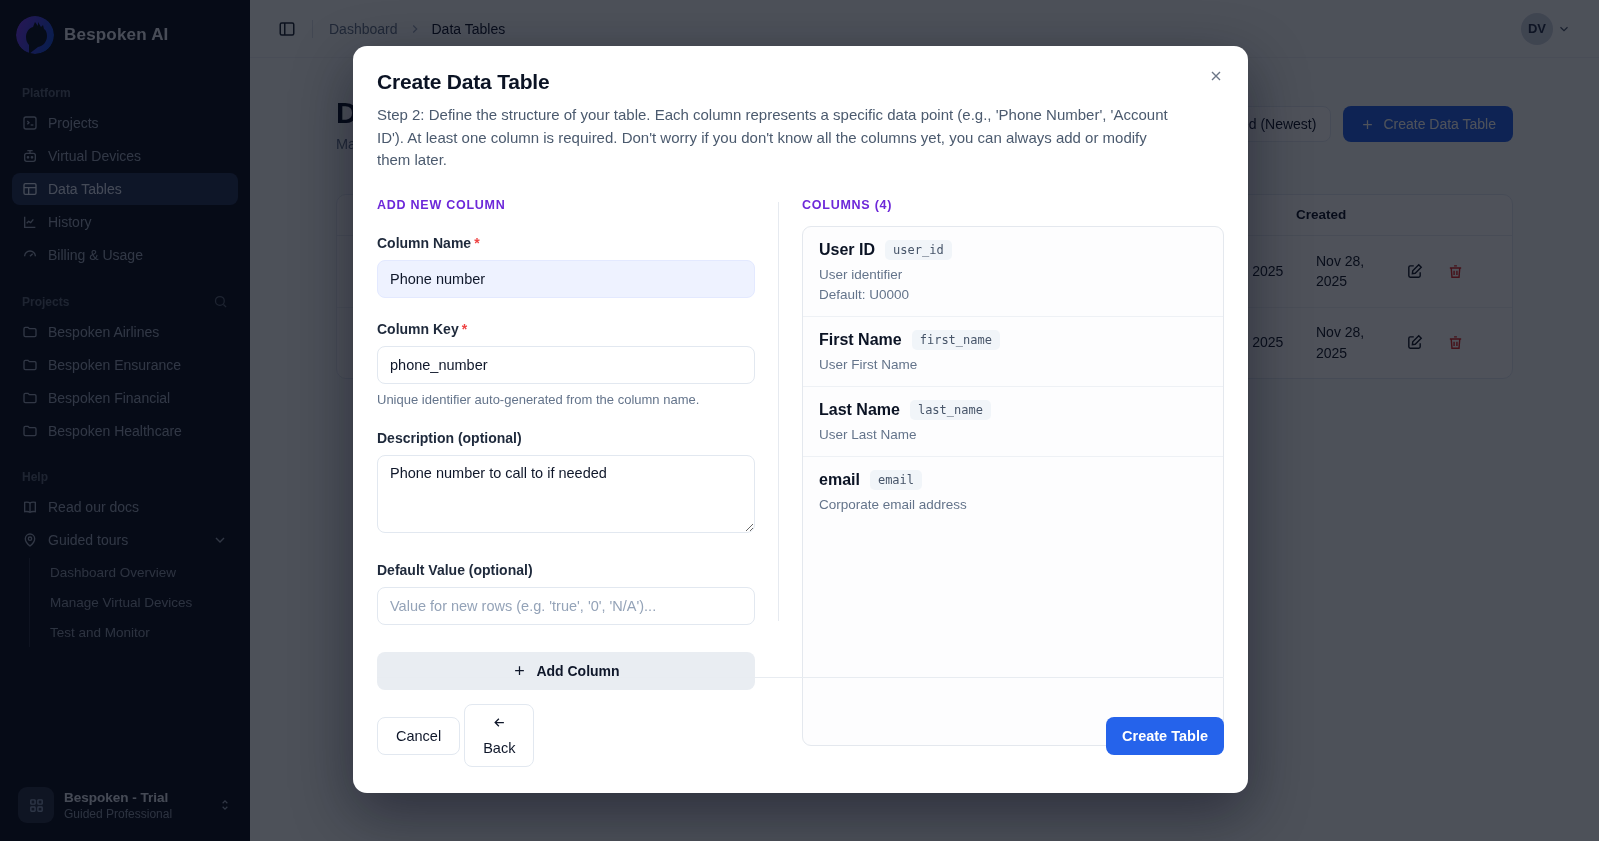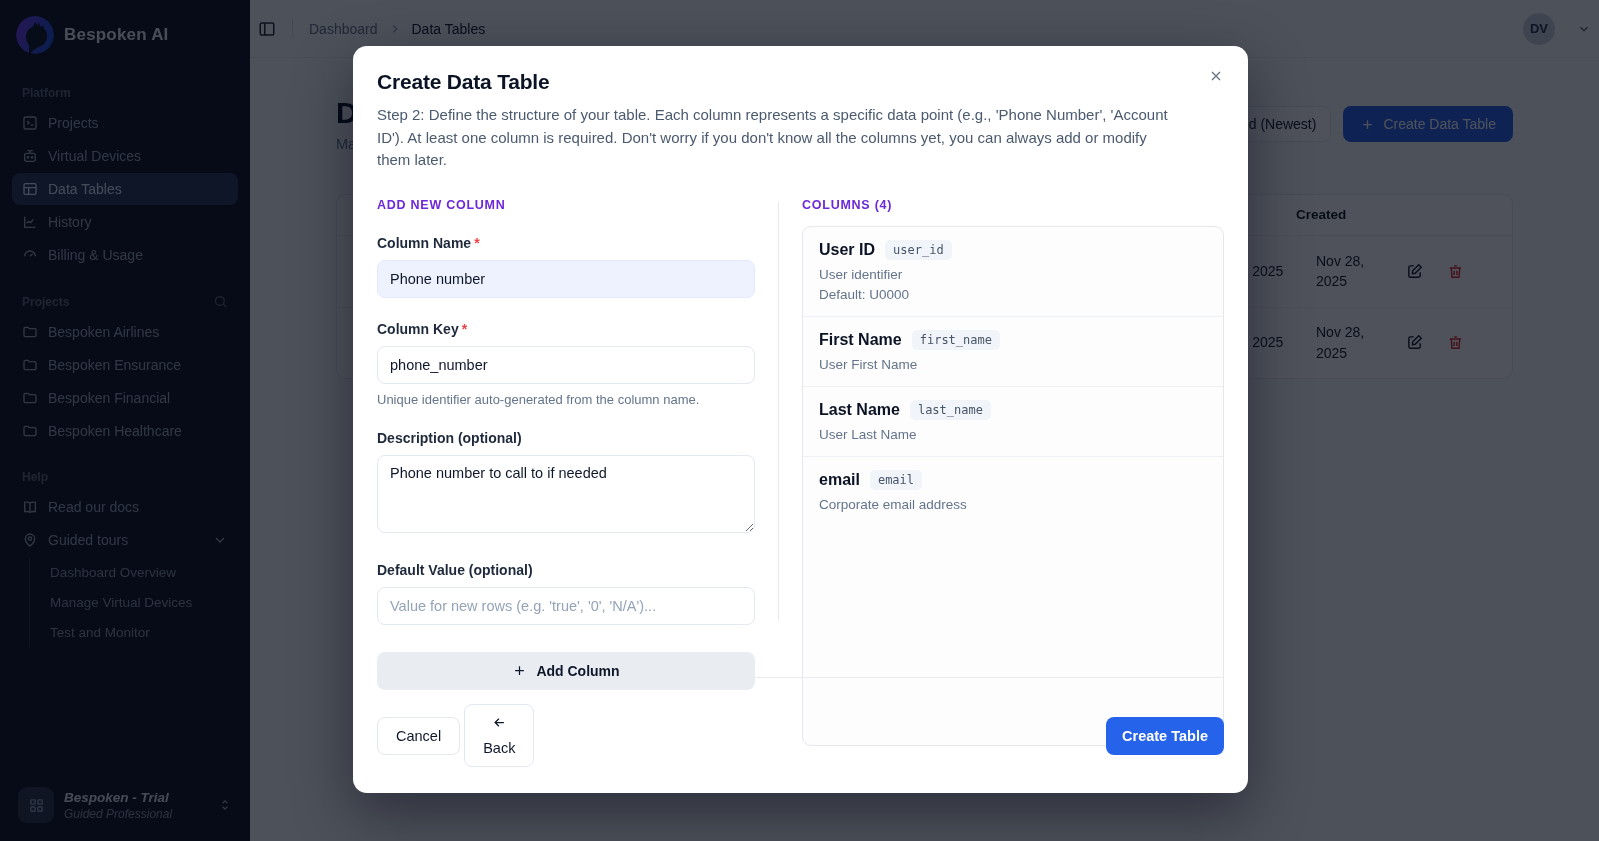--- a/index.html
+++ b/index.html
@@ -16,32 +16,32 @@
   .section-label { font-size:12px; font-weight:600; color:#5b6676; padding:8px 10px 6px; display:flex; align-items:center; justify-content:space-between; }
   .nav-group { margin-top:14px; }
   .nav-item { display:flex; align-items:center; gap:10px; padding:8px 10px; border-radius:8px; font-size:14px; color:#9aa6b8; cursor:pointer; margin:1px 0; }
   .nav-item svg { width:16px; height:16px; flex-shrink:0; }
   .nav-item.active { background:#263659; color:#dbe4f3; }
   .subnav { border-left:1px solid #252e3f; margin:2px 0 2px 17px; padding-left:12px; }
   .subnav .nav-item { padding:7px 8px; font-size:13.5px; color:#8b96a7; }
   .sidebar-spacer { flex:1; }
   .account { display:flex; align-items:center; gap:10px; padding:8px 6px; border-radius:10px; }
   .account-icon { width:36px; height:36px; border-radius:9px; background:#2a3347; display:flex; align-items:center; justify-content:center; color:#8fa0bd; flex-shrink:0; }
-  .account-texts { flex:1; min-width:0;font-style:italic; }
+  .account-texts { flex:1; min-width:0; }
   .account-title { font-size:13.5px; font-weight:700; color:#dde4ee; }
   .account-sub { font-size:12px; color:#8b96a7; margin-top:2px; }
 
   
   .main { flex:1; display:flex; flex-direction:column; background:#f8fafc; min-width:0; }
-  .topbar { height:58px; display:flex; align-items:center; padding:0 8px; gap:10px; border-bottom:1px solid #eceff3; background:#f8fafc; }
+  .topbar { height:58px; display:flex; align-items:center; padding:0 28px; gap:10px; border-bottom:1px solid #eceff3; background:#f8fafc; }
   .tb-sep { width:1px; height:18px; background:#d8dee6; margin:0 6px; }
   .crumb-a { font-size:14px; color:#64748b; }
   .crumb-b { font-size:14px; color:#0f172a; font-weight:500; }
   .crumb-chev { color:#94a3b8; display:flex; }
-  .topbar-right { margin-left:auto; display:flex; align-items:center; gap:22px; }
+  .topbar-right { margin-left:auto; display:flex; align-items:center; gap:4px; }
   .avatar { width:32px; height:32px; border-radius:50%; background:#c9d2de; color:#25314a; font-size:13px; font-weight:600; display:flex; align-items:center; justify-content:center; }
 
   .page-content { padding:38px 86px 0; }
   .page-header-row { display:flex; justify-content:space-between; align-items:center; }
   .page-title { font-size:30px; font-weight:700; color:#0b1324; letter-spacing:-.3px; }
   .page-sub { font-size:14.5px; color:#64748b; margin-top:6px; }
   .page-controls { display:flex; gap:12px; align-items:center; }
   .btn { display:inline-flex; align-items:center; gap:8px; border-radius:8px; font-size:14px; cursor:pointer; border:1px solid transparent; }
   .btn-outline { background:#fff; border-color:#e2e8f0; color:#0f172a; padding:9px 14px; }
   .btn-primary { background:#2563eb; color:#fff; padding:9px 16px; font-weight:500; }

